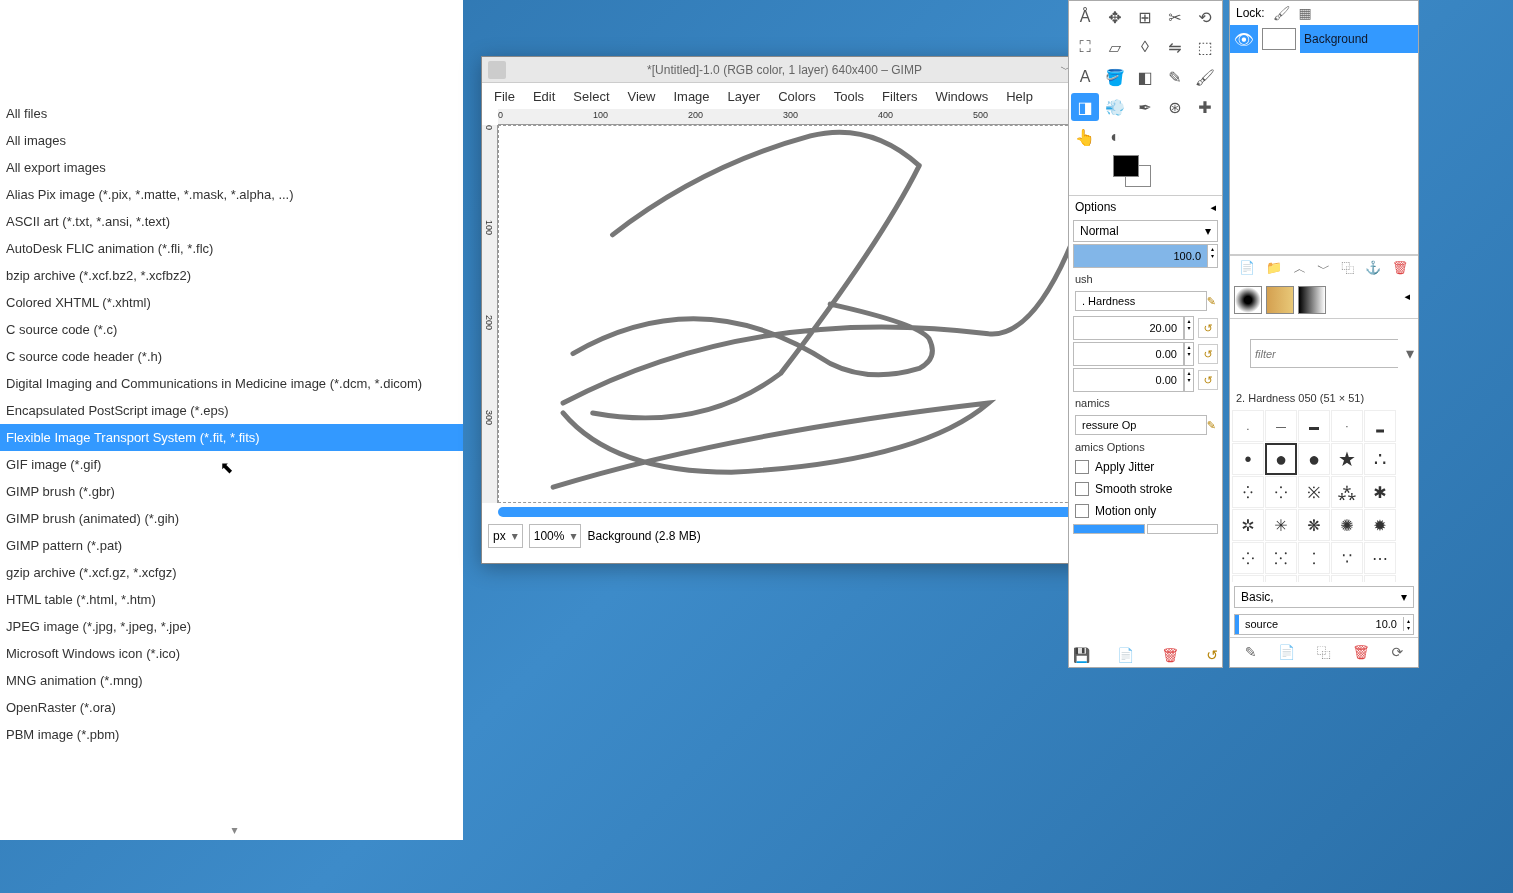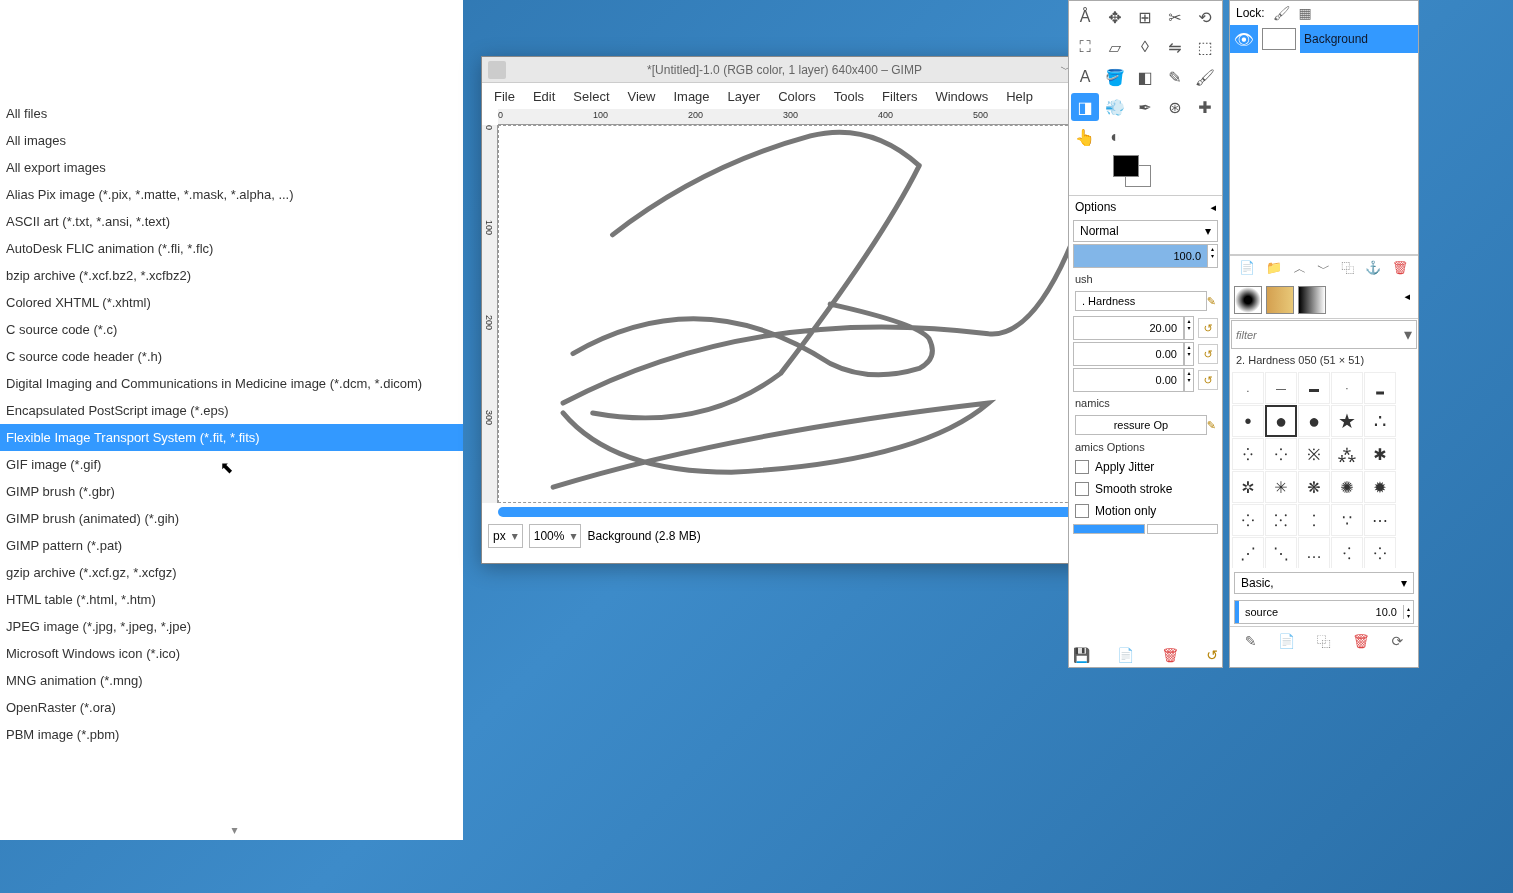--- a/index.html
+++ b/index.html
@@ -80,21 +80,21 @@
 .layer-btns span { font-size: 13px; color: #666; cursor: pointer; }
 .layer-btns .del { color: #d44; }
 
 .brush-toptabs { display: flex; gap: 4px; padding: 4px; border-bottom: 1px solid #ccc; }
 .brush-tab { width: 28px; height: 28px; border: 1px solid #888; }
 .brush-tab.t1 { background: radial-gradient(circle, #000 20%, #fff 70%); }
 .brush-tab.t2 { background: linear-gradient(90deg, #d4a050, #e8c878); }
 .brush-tab.t3 { background: linear-gradient(90deg, #000, #fff); }
 .brush-cfg { margin-left: auto; font-size: 11px; padding: 4px; }
 
-.filter-row { display: flex; margin: 1px; border: 1px solid #bbb; }
+.filter-row { display: flex; margin: 20px; border: 1px solid #bbb; }
 .filter-row input { flex: 1; border: none; padding: 4px; font-size: 11px; font-style: italic; color: #888; }
 .filter-row .arrow { padding: 4px; color: #666; }
 .brush-name { padding: 4px 6px; font-size: 11px; color: #333; }
 .brush-grid { display: flex; flex-wrap: wrap; padding: 2px; gap: 1px; overflow: hidden; height: 198px; }
 .brush-cell { width: 32px; height: 32px; border: 1px solid #eee; display: flex; align-items: center; justify-content: center; color: #333; background: #fff; }
 .brush-cell.sel { border: 2px solid #333; }
 .spacing-sel { display: flex; align-items: center; justify-content: space-between; border: 1px solid #bbb; margin: 4px; padding: 3px 6px; font-size: 12px; } 
 .spacing-fill { display:flex; border:1px solid #bbb; margin:2px 4px; height:24px; font-size:11px; align-items:center; }
 .spacing-fill .blue { width:4px; height:100%; background:#3399ff; }
 .spacing-fill .txt { flex:1; padding:0 6px; display:flex; justify-content:space-between; }
@@ -276,21 +276,21 @@
         <span>0.00</span>
       </div>
     <div class="spin" style="border:1px solid #bbb;width:10px;height:24px;display:flex;flex-direction:column;font-size:6px;text-align:center;">
         <span>▴</span>
         <span>▾</span>
       </div>
     <div class="opt-reset">↺</div>
   </div>
   <div class="opt-row">namics</div>
   <div class="opt-label-row">
-    <span style="border:1px solid #bbb; padding:3px 6px; flex:1;text-align:center;">ressure Op</span>
+    <span style="border:1px solid #bbb; padding:3px 6px; flex:1;">ressure Op</span>
     <span class="edit">✎</span>
   </div>
   <div class="opt-row">amics Options</div>
   <div class="opt-check">
       <div class="box"></div>
       <span>Apply Jitter</span>
     </div>
   <div class="opt-check">
       <div class="box"></div>
       <span>Smooth stroke</span>

